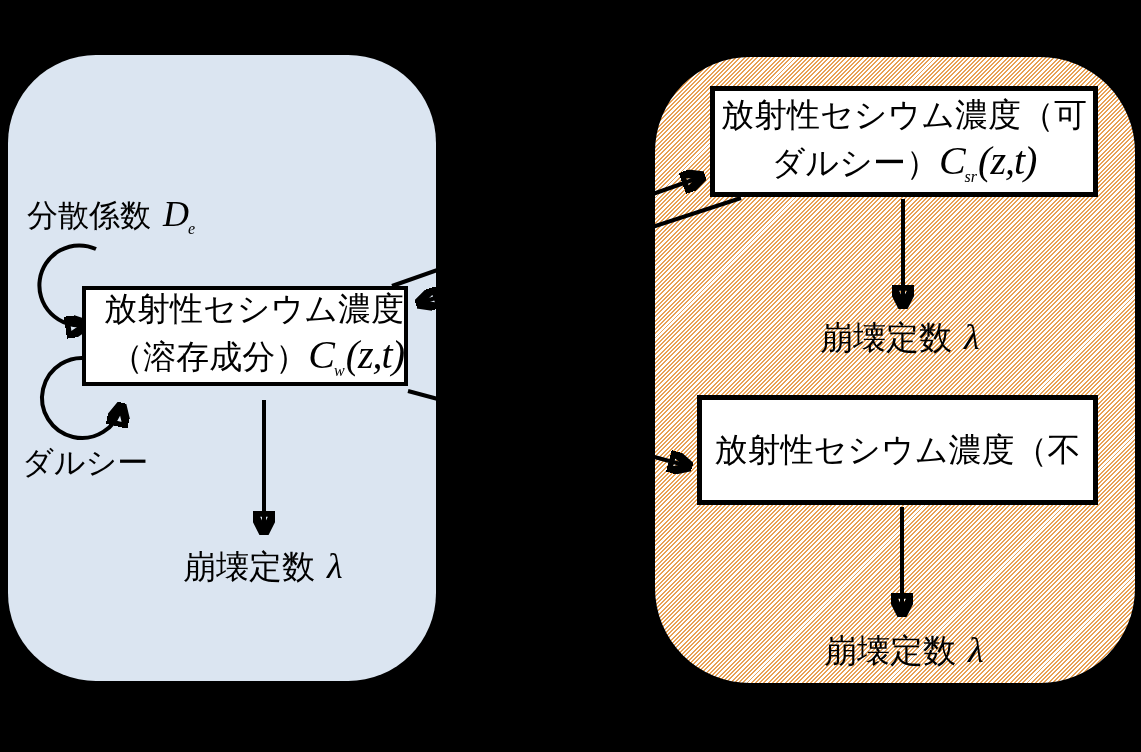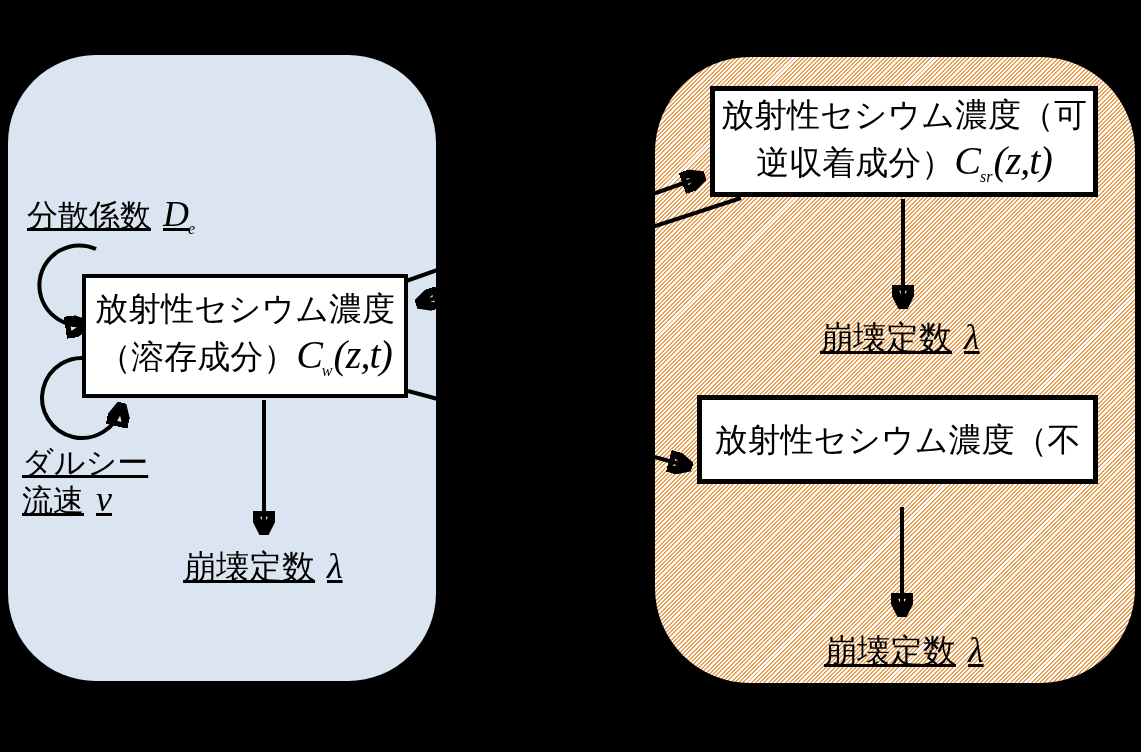--- a/index.html
+++ b/index.html
@@ -47,24 +47,24 @@
   .box {
     position: absolute; z-index: 3;
     background: var(--box-bg);
     border: 4px solid var(--line-color);
     display: flex; flex-direction: column;
     align-items: center; justify-content: center;
     text-align: center;
     font-size: 33px; line-height: 46px;
     white-space: nowrap;
   }
-  .box-cw  { left: 82px;  top: 274px; width: 326px; height: 124px; }
+  .box-cw  { left: 82px;  top: 286px; width: 326px; height: 100px; align-items: flex-end; }
   .box-csr { left: 710px; top: 86px;  width: 388px; height: 111px; border-width: 5px; }
-  .box-csi { left: 697px; top: 395px; width: 401px; height: 89px; border-width: 5px; }
-  .label { position: absolute; z-index: 3; white-space: nowrap; text-decoration: underline; }
+  .box-csi { left: 697px; top: 395px; width: 401px; height: 110px; border-width: 5px; }
+  .label { position: absolute; z-index: 3; white-space: nowrap; }
   .lbl-dispersion { left: 27px;  top: 194px; font-size: 31px; line-height: 40px; }
   .lbl-darcy      { left: 22px;  top: 444px; font-size: 31px; line-height: 37px; }
   .lbl-decay-left { left: 183px; top: 546px; font-size: 33px; line-height: 40px; }
   .lbl-decay-rt   { left: 820px; top: 317px; font-size: 33px; line-height: 40px; }
   .lbl-decay-rb   { left: 824px; top: 630px; font-size: 33px; line-height: 40px; }
   .mi {
     font-family: "Liberation Serif", "DejaVu Serif", serif;
     font-style: italic;
     font-size: 36px;
   }
@@ -111,35 +111,32 @@
     <div>
       <span>放射性セシウム濃度</span>
     </div>
     <div>
       <span>（溶存成分）</span><span class="mi mi-big">C</span><span class="msub">w</span><span class="mi mi-args">(z,t)</span>
     </div>
   </div>
 
   <div class="label lbl-darcy">
     <div>ダルシー</div>
-    <div>
-      <span>流速</span><span class="sp"></span><span class="mi">v</span>
-    </div>
   </div>
 
   <div class="label lbl-decay-left">
     <span>崩壊定数</span><span class="sp"></span><span class="mi">λ</span>
   </div>
 
   <div class="box box-csr">
     <div>
       <span>放射性セシウム濃度（可</span>
     </div>
     <div>
-      <span>逆収着成分）</span><span class="mi mi-big">C</span><span class="msub">sr</span><span class="mi mi-args">(z,t)</span>
+      <span>ダルシー）</span><span class="mi mi-big">C</span><span class="msub">sr</span><span class="mi mi-args">(z,t)</span>
     </div>
   </div>
 
   <div class="label lbl-decay-rt">
     <span>崩壊定数</span><span class="sp"></span><span class="mi">λ</span>
   </div>
 
   <div class="box box-csi">
     <div>
       <span>放射性セシウム濃度（不</span>

